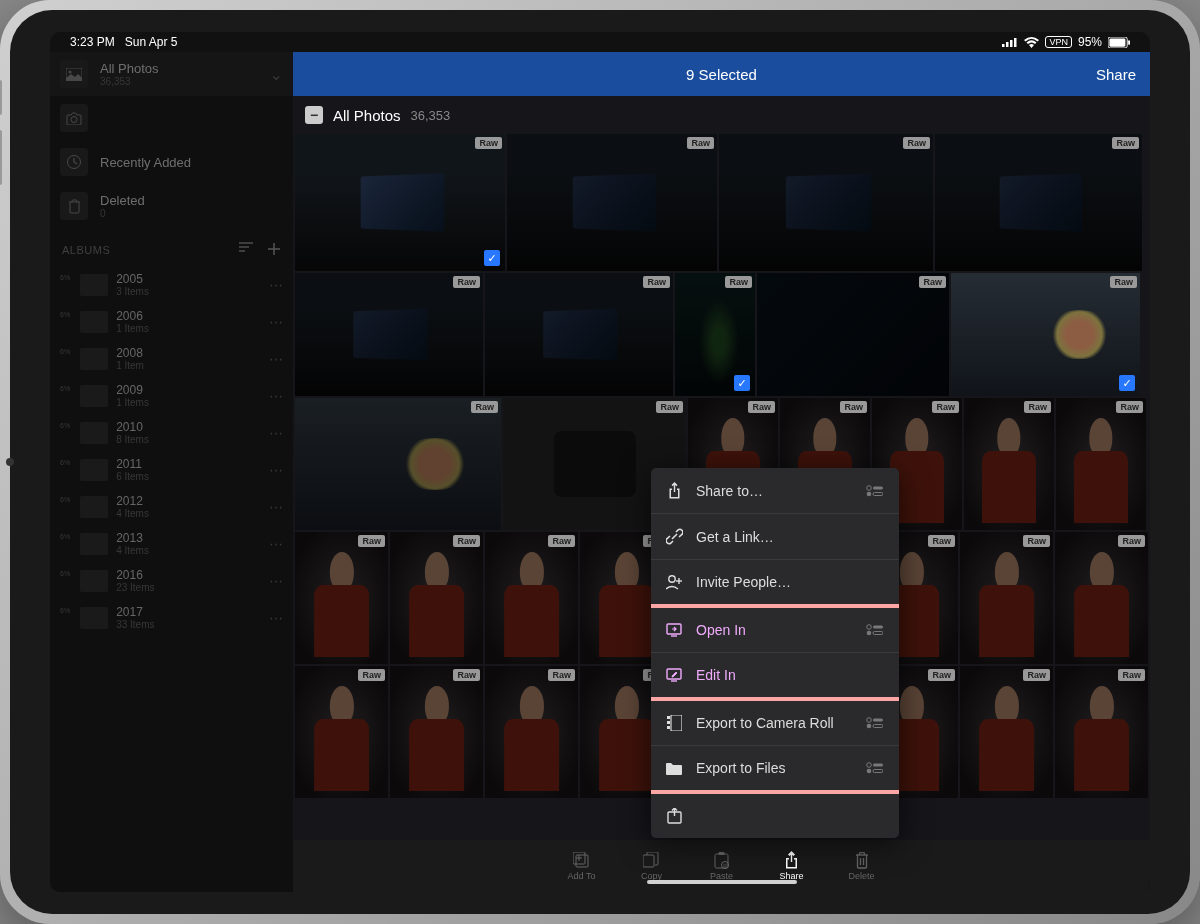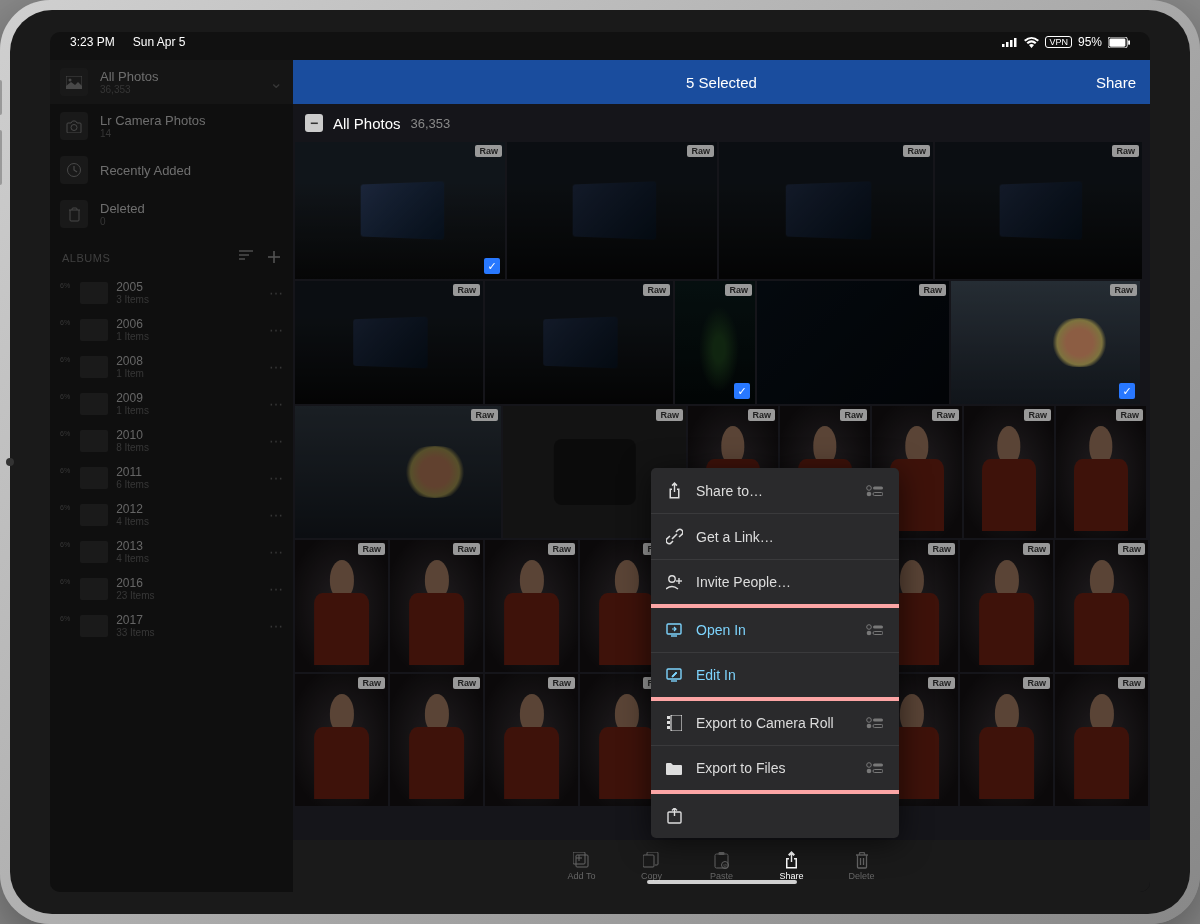--- a/index.html
+++ b/index.html
@@ -5,26 +5,26 @@
 *{margin:0;padding:0;box-sizing:border-box;font-family:-apple-system,BlinkMacSystemFont,'Segoe UI',sans-serif;}
 body{background:#8a8a8a;display:flex;justify-content:center;align-items:center;min-height:100vh;}
 .device{width:1200px;height:924px;background:linear-gradient(135deg,#d0d0d0,#888);border-radius:50px;padding:10px;position:relative;box-shadow:0 20px 60px rgba(0,0,0,.4);}
 .device-inner{width:100%;height:100%;background:#1a1a1a;border-radius:42px;padding:22px 40px;}
 .screen{width:100%;height:100%;background:#111;border-radius:10px;position:relative;overflow:hidden;display:flex;flex-direction:column;}
 .side-btn{position:absolute;left:-2px;width:4px;height:50px;background:#999;border-radius:2px;}
 .side-btn.sb1{top:80px;height:35px;}
 .side-btn.sb2{top:130px;height:55px;}
 .notch{position:absolute;left:6px;top:50%;transform:translateY(-50%);width:8px;height:8px;background:#333;border-radius:50%;}
 .status-bar{height:20px;display:flex;align-items:center;justify-content:space-between;padding:0 20px;color:#fff;font-size:12px;font-weight:500;}
-.status-left{display:flex;gap:18px;}
+.status-left{display:flex;gap:10px;}
 .status-right{display:flex;align-items:center;gap:6px;}
 .signal-icon,.wifi-icon,.vpn-box,.battery-icon{display:inline-flex;align-items:center;}
 .vpn-box{border:1px solid #fff;border-radius:3px;padding:0 3px;font-size:9px;}
 .battery-icon svg{width:22px;height:11px;}
-.content{flex:1;display:flex;overflow:hidden;margin-top:8px;}
+.content{flex:1;display:flex;overflow:hidden;}
 .sidebar{width:250px;background:#0f0f0f;display:flex;flex-direction:column;overflow:hidden;opacity:.55;}
 .sidebar-item{display:flex;align-items:center;padding:8px 10px;gap:12px;cursor:pointer;}
 .sidebar-item.active{background:#1a1a1a;}
 .sidebar-icon{width:28px;height:28px;background:#222;border-radius:4px;display:flex;align-items:center;justify-content:center;color:#666;}
 .sidebar-text{flex:1;}
 .sidebar-title{color:#bbb;font-size:13px;}
 .sidebar-sub{color:#555;font-size:10px;}
 .chevron{color:#555;font-size:16px;}
 .albums-header{display:flex;align-items:center;justify-content:space-between;padding:14px 12px 8px;color:#666;font-size:11px;letter-spacing:.5px;}
 .albums-actions{display:flex;gap:14px;color:#888;}
@@ -65,21 +65,21 @@
 .tc-camera::before{content:'';position:absolute;left:50%;top:50%;width:45%;height:50%;background:#1a1a1a;border-radius:8px;transform:translate(-50%,-50%);}
 .bottom-bar{height:52px;background:#1a1a1a;display:flex;align-items:center;justify-content:center;gap:0;}
 .bottom-btn{display:flex;flex-direction:column;align-items:center;gap:2px;color:#666;font-size:9px;width:70px;cursor:pointer;}
 .bottom-btn.active{color:#fff;}
 .bottom-btn-icon{height:18px;display:flex;align-items:center;justify-content:center;}
 .home-indicator{position:absolute;bottom:8px;left:50%;transform:translateX(-50%);width:150px;height:4px;background:#fff;border-radius:2px;opacity:.8;}
 .share-menu{position:absolute;bottom:54px;left:358px;width:248px;background:#2a2a2c;border-radius:5px;box-shadow:0 5px 30px rgba(0,0,0,.6);z-index:10;}
 .menu-item{display:flex;align-items:center;padding:14px 14px;gap:13px;color:#ddd;font-size:14px;border-bottom:1px solid #3a3a3c;cursor:pointer;}
 .menu-item:last-child{border-bottom:none;}
 .menu-item.group-end{border-bottom:4px solid #fca5a5;}
-.menu-item.disabled{color:#7dd3fc;}
+.menu-item.disabled{color:#f0abfc;}
 .menu-icon{width:18px;display:flex;justify-content:center;}
 .menu-label{flex:1;}
 .menu-sub{font-size:10px;color:#888;margin-top:2px;}
 .menu-toggle{width:20px;height:14px;display:flex;align-items:center;}
 .menu-toggle svg{opacity:.7;}
 </style>
 </head>
 <body>
 
 <div class="device">
@@ -135,24 +135,20 @@
               </div>
     <span class="chevron">⌄</span>
   </div>
             <div class="sidebar-item ">
     <div class="sidebar-icon">
                 <svg width="16" height="13" viewBox="0 0 16 13" fill="#777">
                   <path d="M2 3 h3 l1.5 -2 h3 l1.5 2 h3 a1 1 0 0 1 1 1 v8 a1 1 0 0 1 -1 1 h-12 a1 1 0 0 1 -1 -1 v-8 a1 1 0 0 1 1 -1 z" fill="none" stroke="#777"></path>
                   <circle cx="8" cy="7.5" r="3" fill="none" stroke="#777"></circle>
                 </svg>
               </div>
-    <div class="sidebar-text">
-                <div class="sidebar-title">Lr Camera Photos</div>
-                <div class="sidebar-sub">14</div>
-              </div>
 
   </div>
             <div class="sidebar-item ">
     <div class="sidebar-icon">
                 <svg width="14" height="14" viewBox="0 0 14 14" fill="#777">
                   <circle cx="7" cy="7" r="6.5" fill="none" stroke="#777"></circle>
                   <path d="M7 3 V7 L10 9" stroke="#777" fill="none" stroke-width="1.2"></path>
                 </svg>
               </div>
     <div class="sidebar-text">
@@ -274,21 +270,21 @@
     <div class="album-text">
                 <div>2017</div>
                 <div class="album-sub">33 Items</div>
               </div>
     <span class="album-more">⋯</span>
   </div>
           </div>
 
     <div class="main">
       <div class="topbar">
-        <span class="topbar-title">5 Selected</span>
+        <span class="topbar-title">9 Selected</span>
         <span class="done-btn">Share</span>
       </div>
       <div class="collection-header">
         <div class="minus-box">−</div>
         <span class="collection-title">All Photos</span>
         <span class="collection-count">36,353</span>
       </div>
       <div class="grid" id="grid">
               <div class="grid-row">
                 <div class="thumb selected" style="width:210px;height:137px">

